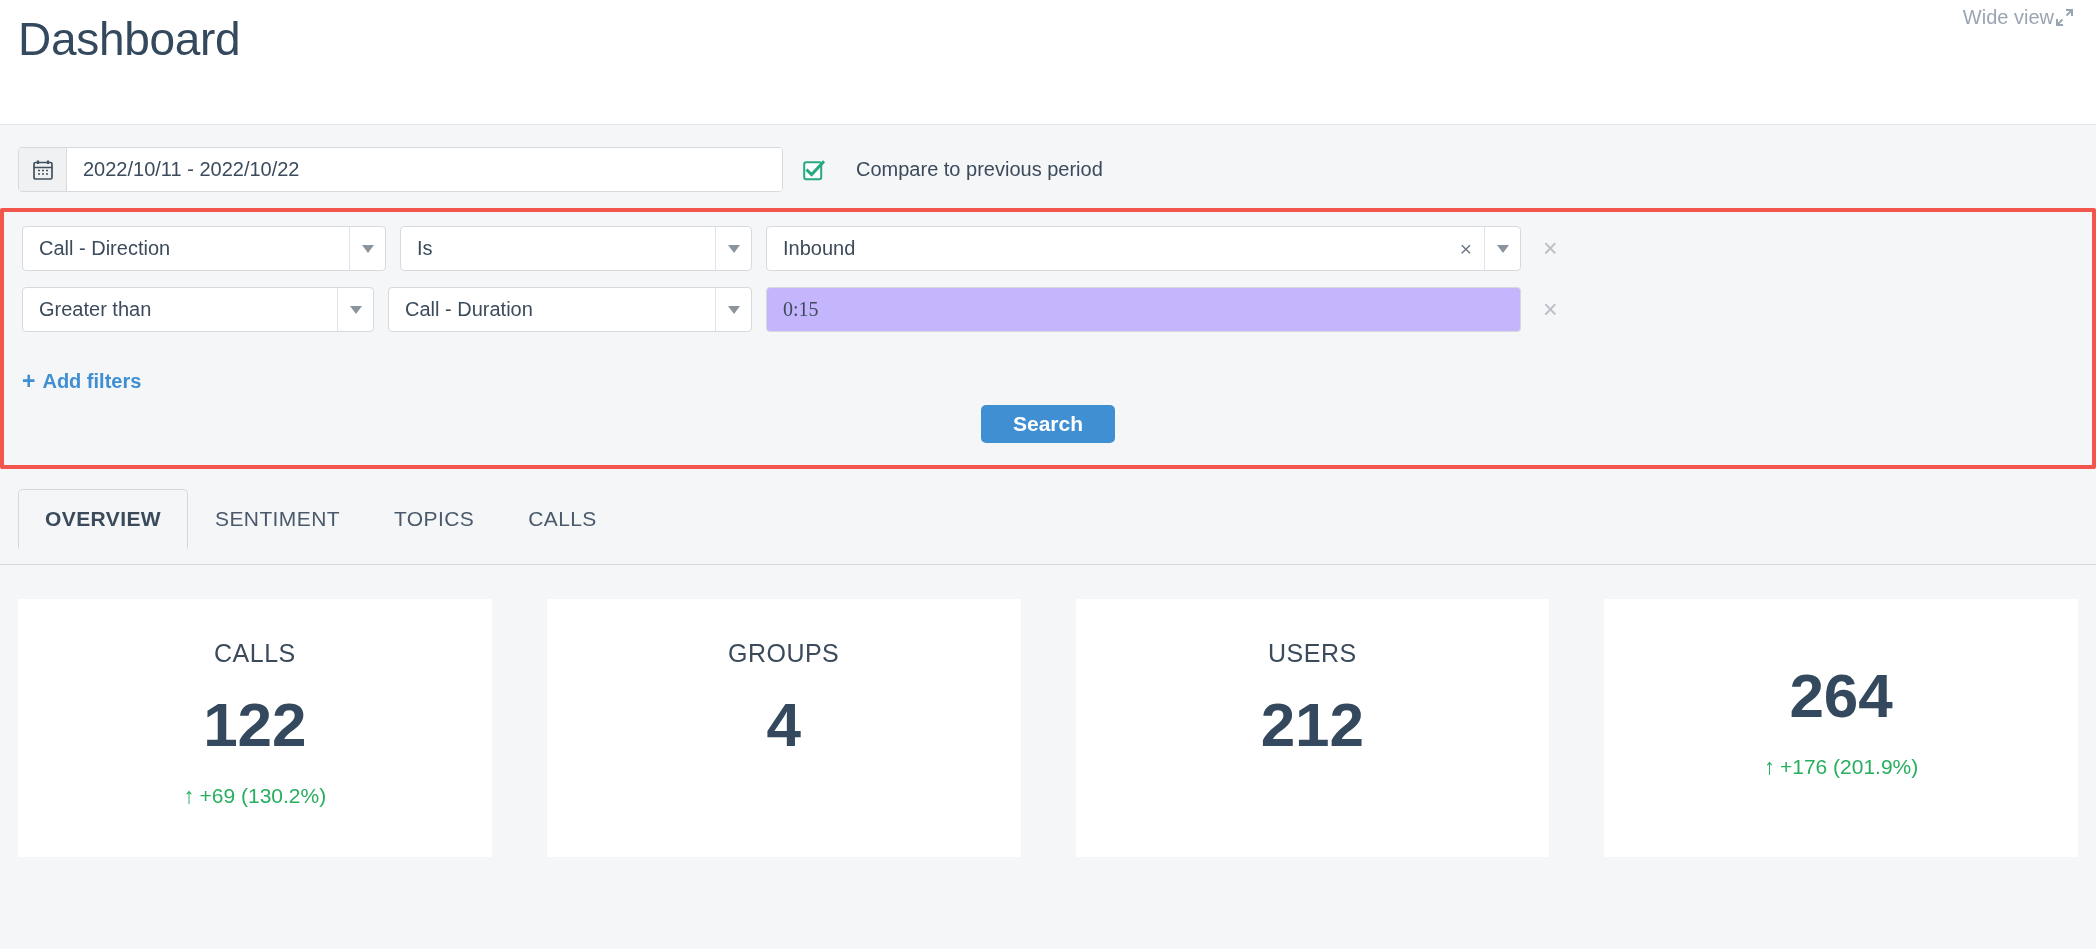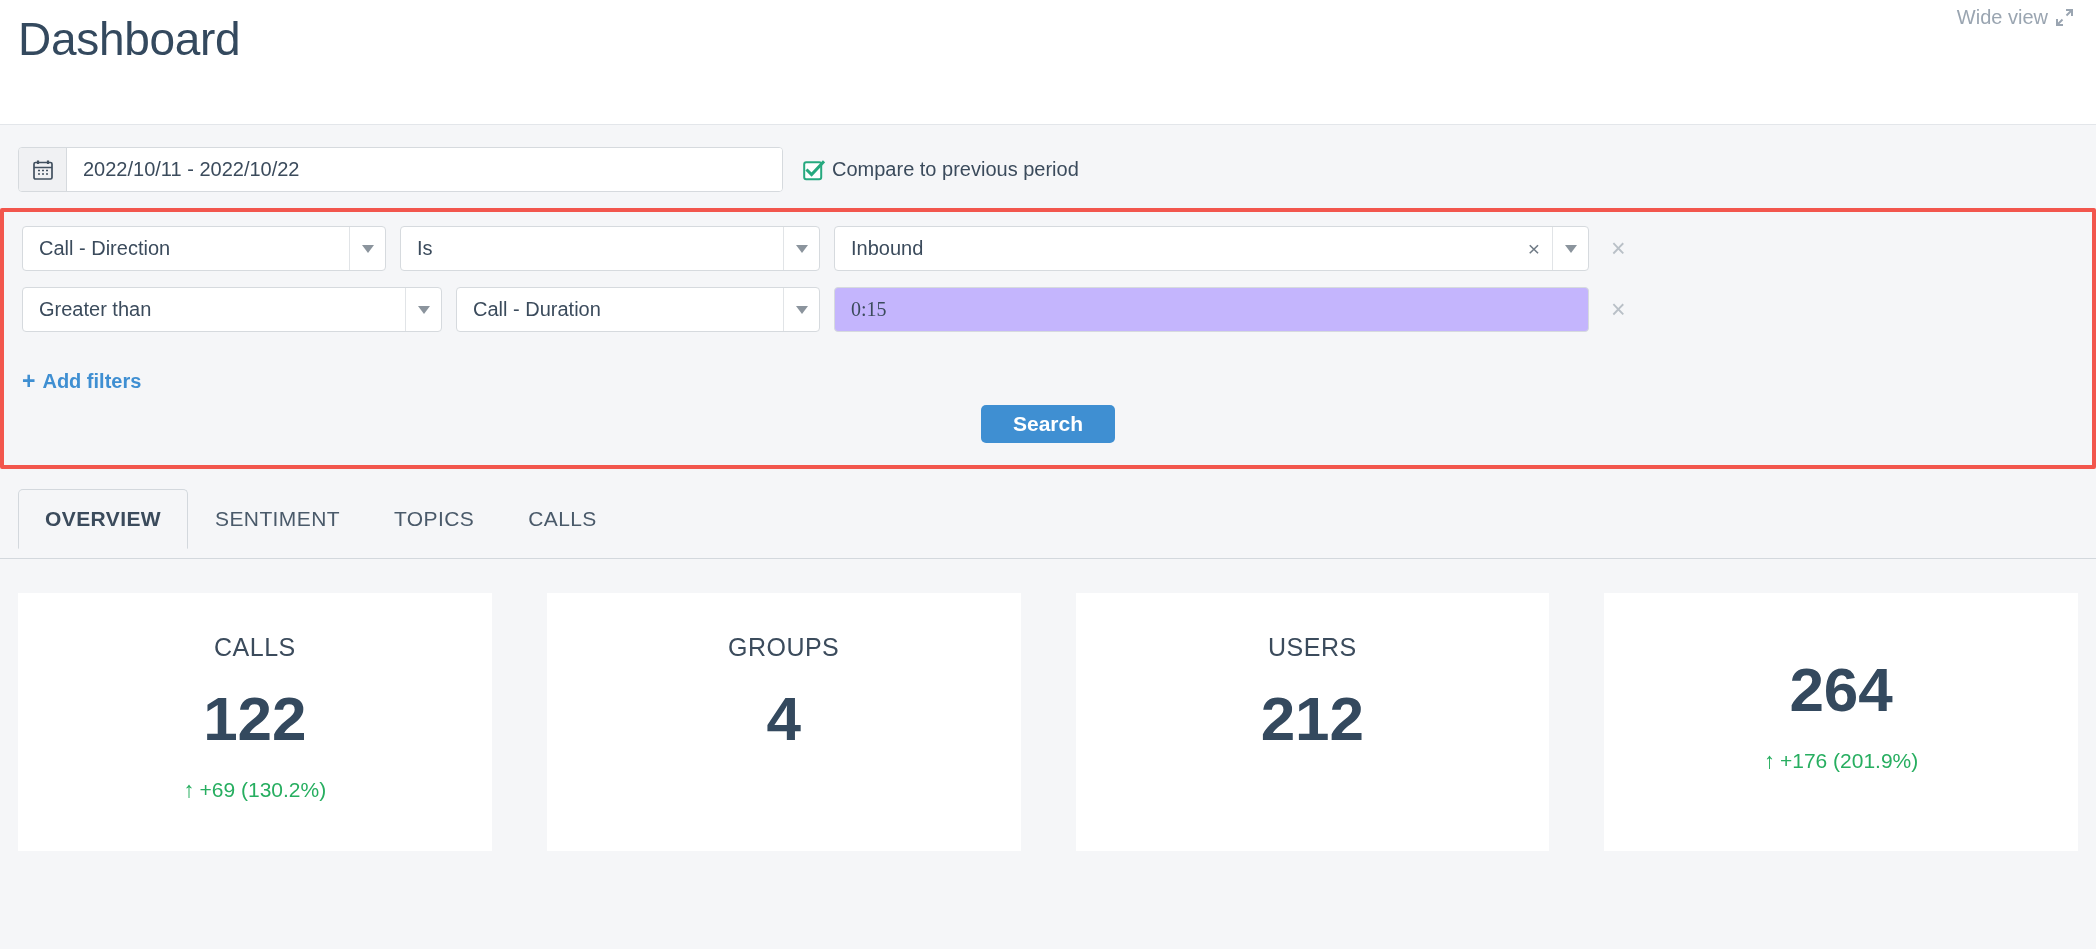--- a/index.html
+++ b/index.html
@@ -25,21 +25,21 @@
     border-bottom: 1px solid #e3e6ea;
   }
   .wide-view {
     position: absolute;
     top: 6px;
     right: 22px;
     font-size: 20px;
     color: #9aa5b1;
     display: flex;
     align-items: center;
-    gap: 7px;
+    gap: 1px;
     cursor: pointer;
   }
   .wide-view .wv-icon {
     display: inline-block;
     width: 19px;
     height: 19px;
     line-height: 0;
   }
   .page-title {
     position: absolute;
@@ -89,21 +89,21 @@
     outline: none;
     font-family: "Liberation Sans", sans-serif;
     font-size: 20px;
     color: #3b4b5c;
     padding: 0 16px;
     background: #fff;
   }
   .compare-wrap {
     display: flex;
     align-items: center;
-    gap: 7px;
+    gap: 31px;
     cursor: pointer;
   }
   .cbx {
     width: 22px;
     height: 22px;
     line-height: 0;
   }
   .compare-label {
     font-size: 20px;
     color: #3b4b5c;
@@ -131,21 +131,21 @@
     position: relative;
     height: 45px;
     border: 1px solid #d6dade;
     border-radius: 4px;
     background: #ffffff;
     display: flex;
     align-items: center;
     cursor: pointer;
   }
   .sel-field { width: 364px; }
-  .sel-op    { width: 420px; }
+  .sel-op    { width: 352px; }
   .sel-val   { width: 755px; }
   .txt-val   { width: 755px; }
 
   .sel-text {
     flex: 1;
     padding: 0 16px;
     font-size: 20px;
     color: #3b4b5c;
     white-space: nowrap;
     overflow: hidden;
@@ -221,21 +221,21 @@
     font-size: 21px;
     font-weight: bold;
     padding: 7px 32px;
     cursor: pointer;
   }
 
   
   .tabs {
     display: flex;
     align-items: flex-start;
-    padding: 20px 0 10px 18px;
+    padding: 20px 0 16px 18px;
     border-bottom: 1px solid #d3d8dd;
     position: relative;
   }
   .tab {
     font-size: 21px;
     letter-spacing: 0.4px;
     color: #4a5a6a;
     padding: 17px 26px;
     cursor: pointer;
     background: transparent;

